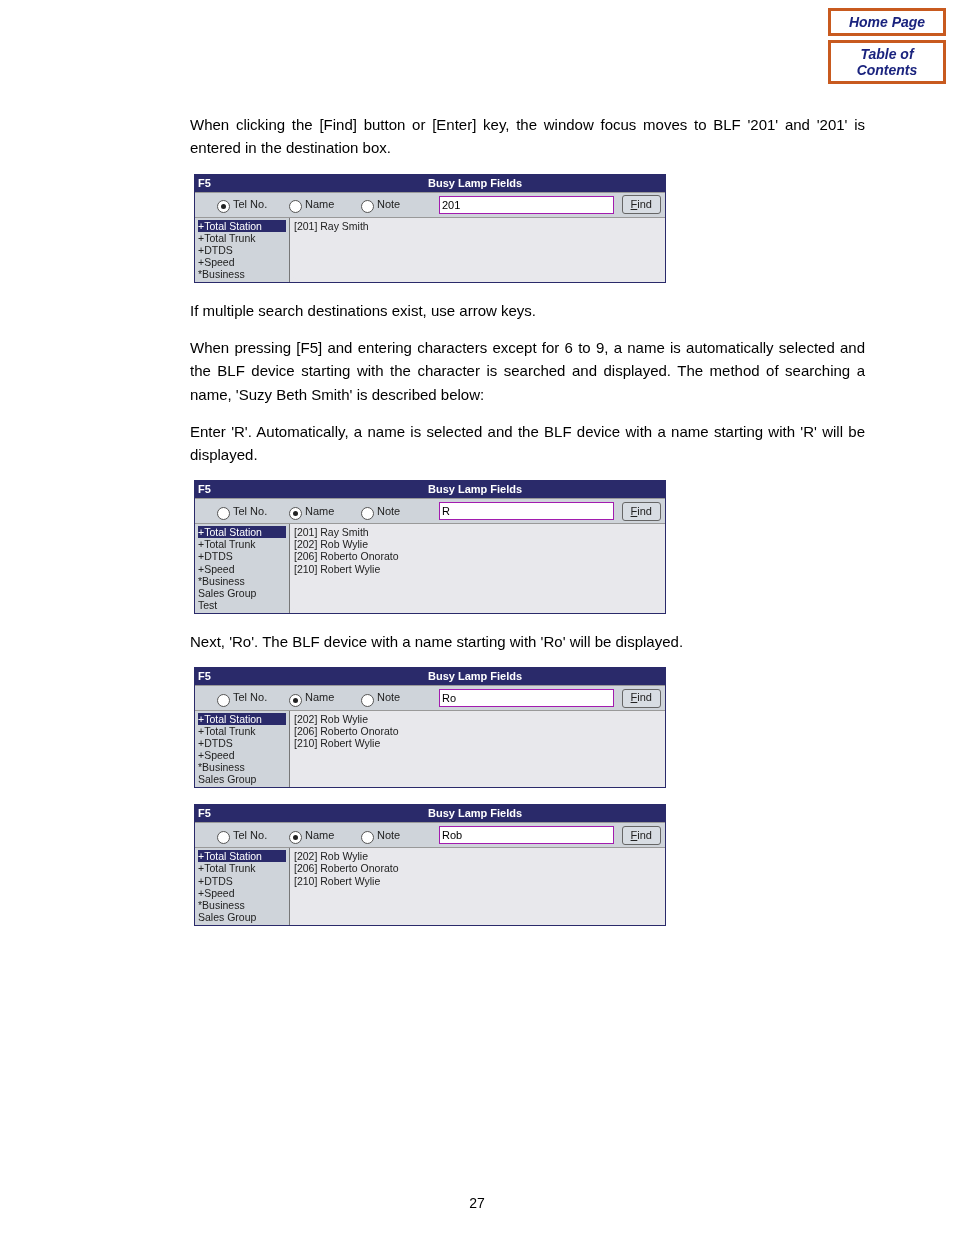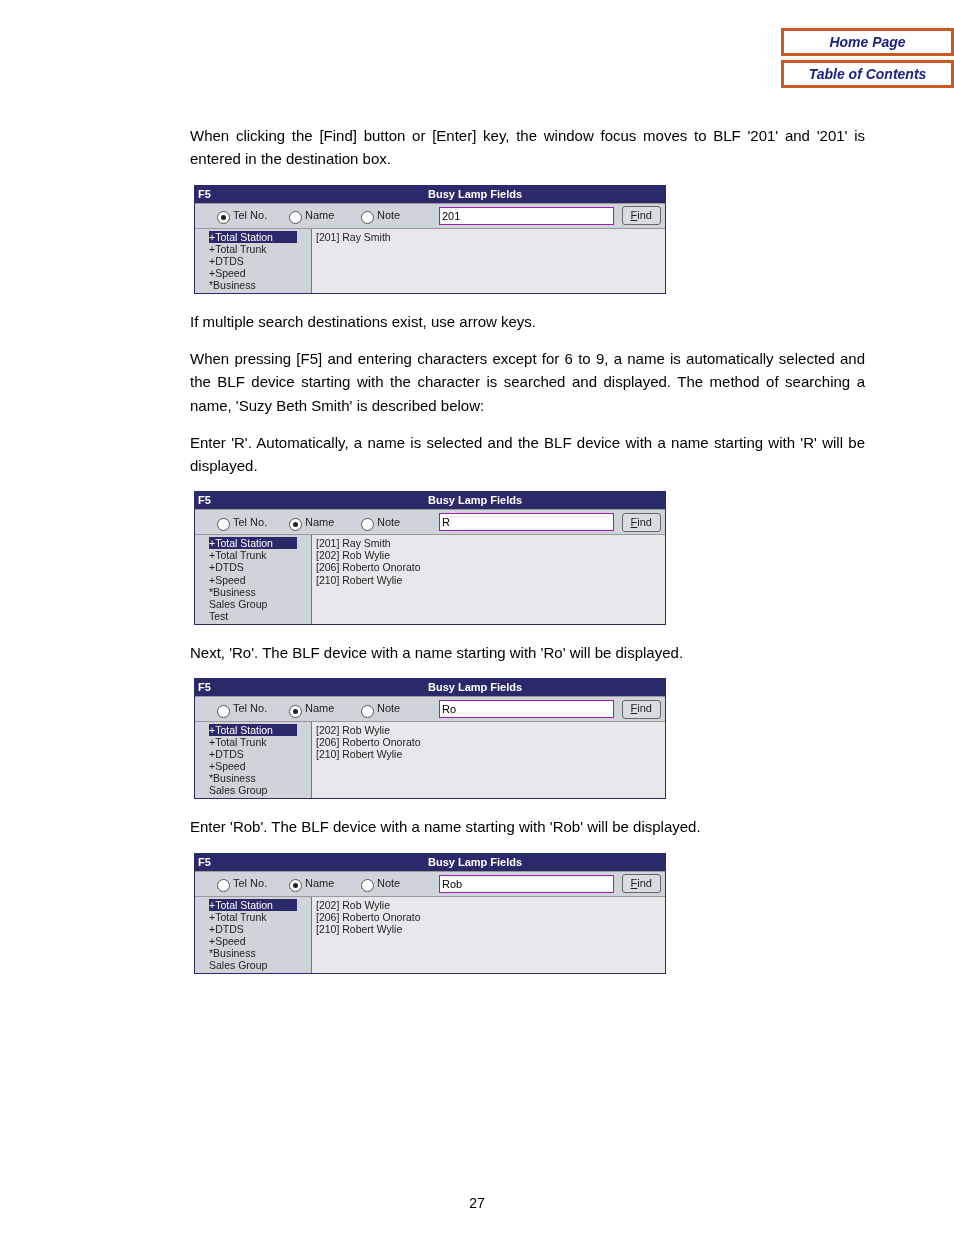--- a/index.html
+++ b/index.html
@@ -7,39 +7,38 @@
   body {
     width: 954px;
     height: 1235px;
     position: relative;
     font-family: Arial, Helvetica, sans-serif;
     color: #000;
     background:#fff;
   }
   .nav-buttons {
     position:absolute;
-    top:8px; right:0;
-    width:173px;
-    margin-top:20px;
+    top:8px; right:8px;
+    width:118px;
   }
   .nav-btn {
     border:3px solid #c85a1f;
     background:#fff;
     text-align:center;
     font-weight:bold;
     font-style:italic;
     color:#1a237e;
     font-size:14px;
     padding:3px 0;
     margin-bottom:4px;
     cursor:pointer;
   }
   .content {
     position:absolute;
-    top:116px;
+    top:105px;
     left:145px;
     width:720px;
     font-size:15px;
     line-height:1.55;
   }
   .para { text-align:justify; margin:8px 0 14px 0; }
   .indent { margin-left:45px; }
   h2.section {
     font-size:18px;
     font-weight:bold;
@@ -118,21 +117,21 @@
     font-size:11px;
     cursor:pointer;
     display:flex;align-items:center;
   }
   .blf-find span{ text-decoration:underline; }
   .blf-body{ display:flex; min-height:64px; }
   .blf-tree{
     width:88px;
     border-right:1px solid #777;
     background:#cfd4da;
-    padding:2px 14px;
+    padding:2px 3px;
     line-height:1.15;
     font-size:10.5px;
   }
   .blf-tree .sel{ background:#2a2a6a; color:#fff; }
   .blf-results{
     flex:1;
     background:#e8e8ec;
     padding:2px 4px;
     line-height:1.15;
     font-size:10.5px;
@@ -270,21 +269,20 @@
           </div>
           <div class="blf-results">
             <div>[202] Rob Wylie</div>
             <div>[206] Roberto Onorato</div>
             <div>[210] Robert Wylie</div>
           </div>
         </div>
       </div>
     </div>
 
-  <p class="para indent">Enter 'Rob'. The BLF device with a name starting with 'Rob' will be displayed.</p>
   <div class="indent">
       <div class="blf">
         <div class="blf-titlebar">
           <div class="left">F5</div>
           <div class="right">Busy Lamp Fields</div>
         </div>
         <div class="blf-searchrow">
           <div class="radio-wrap first">
             <span class="radio-dot"></span>
             <span>Tel No.</span>

